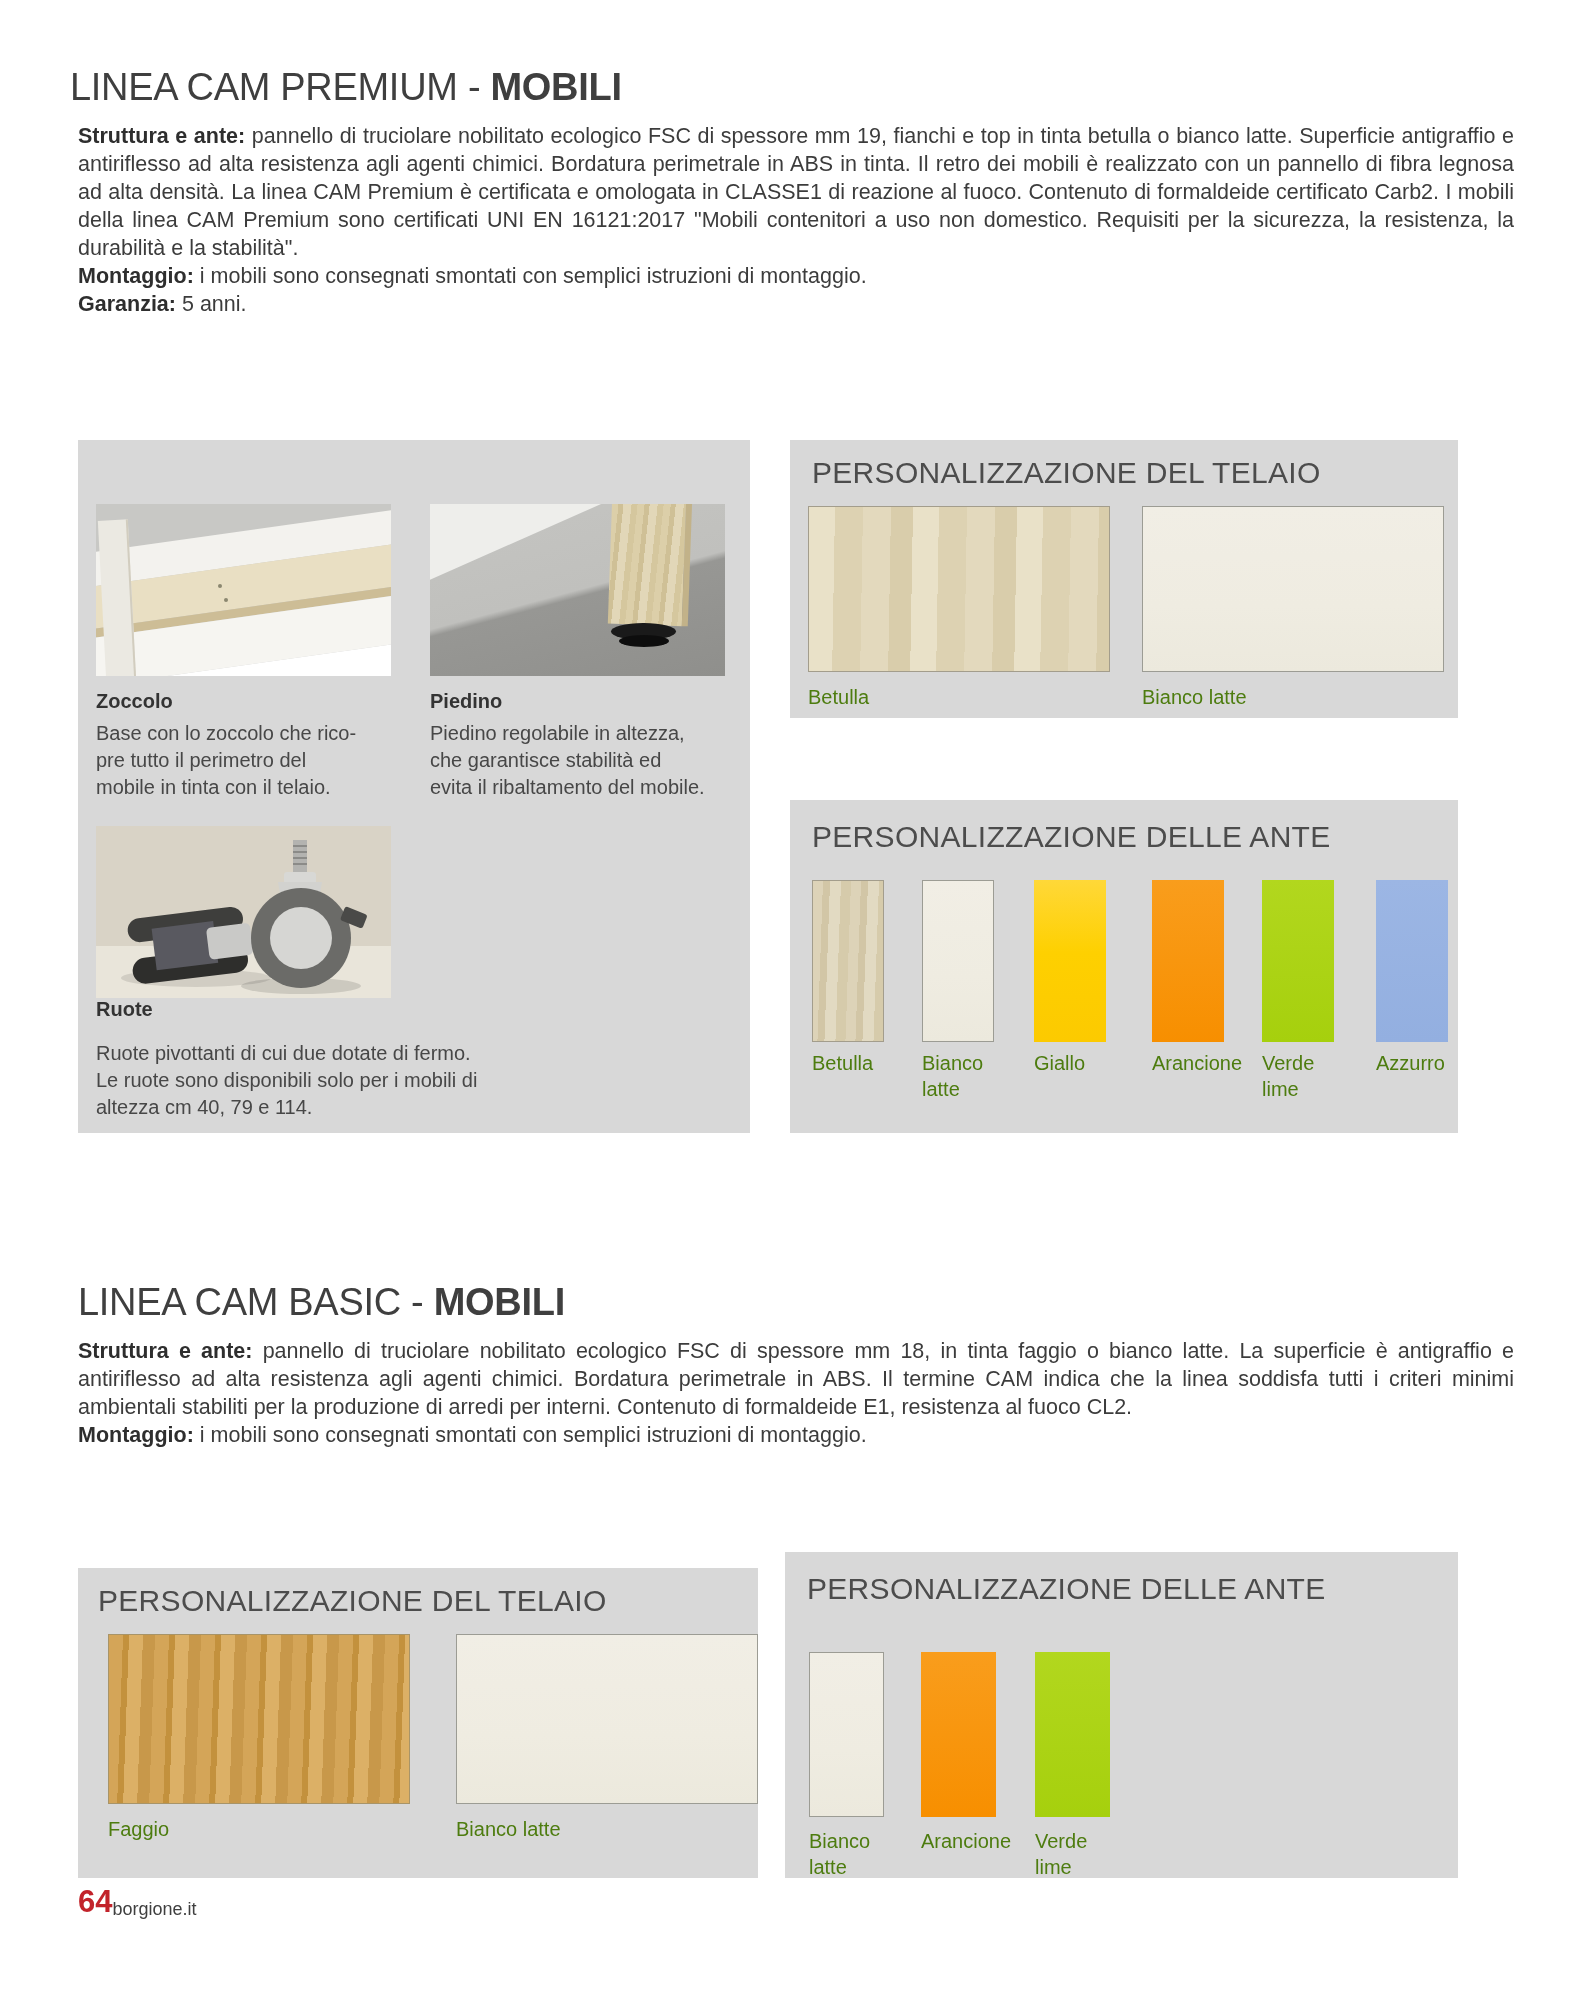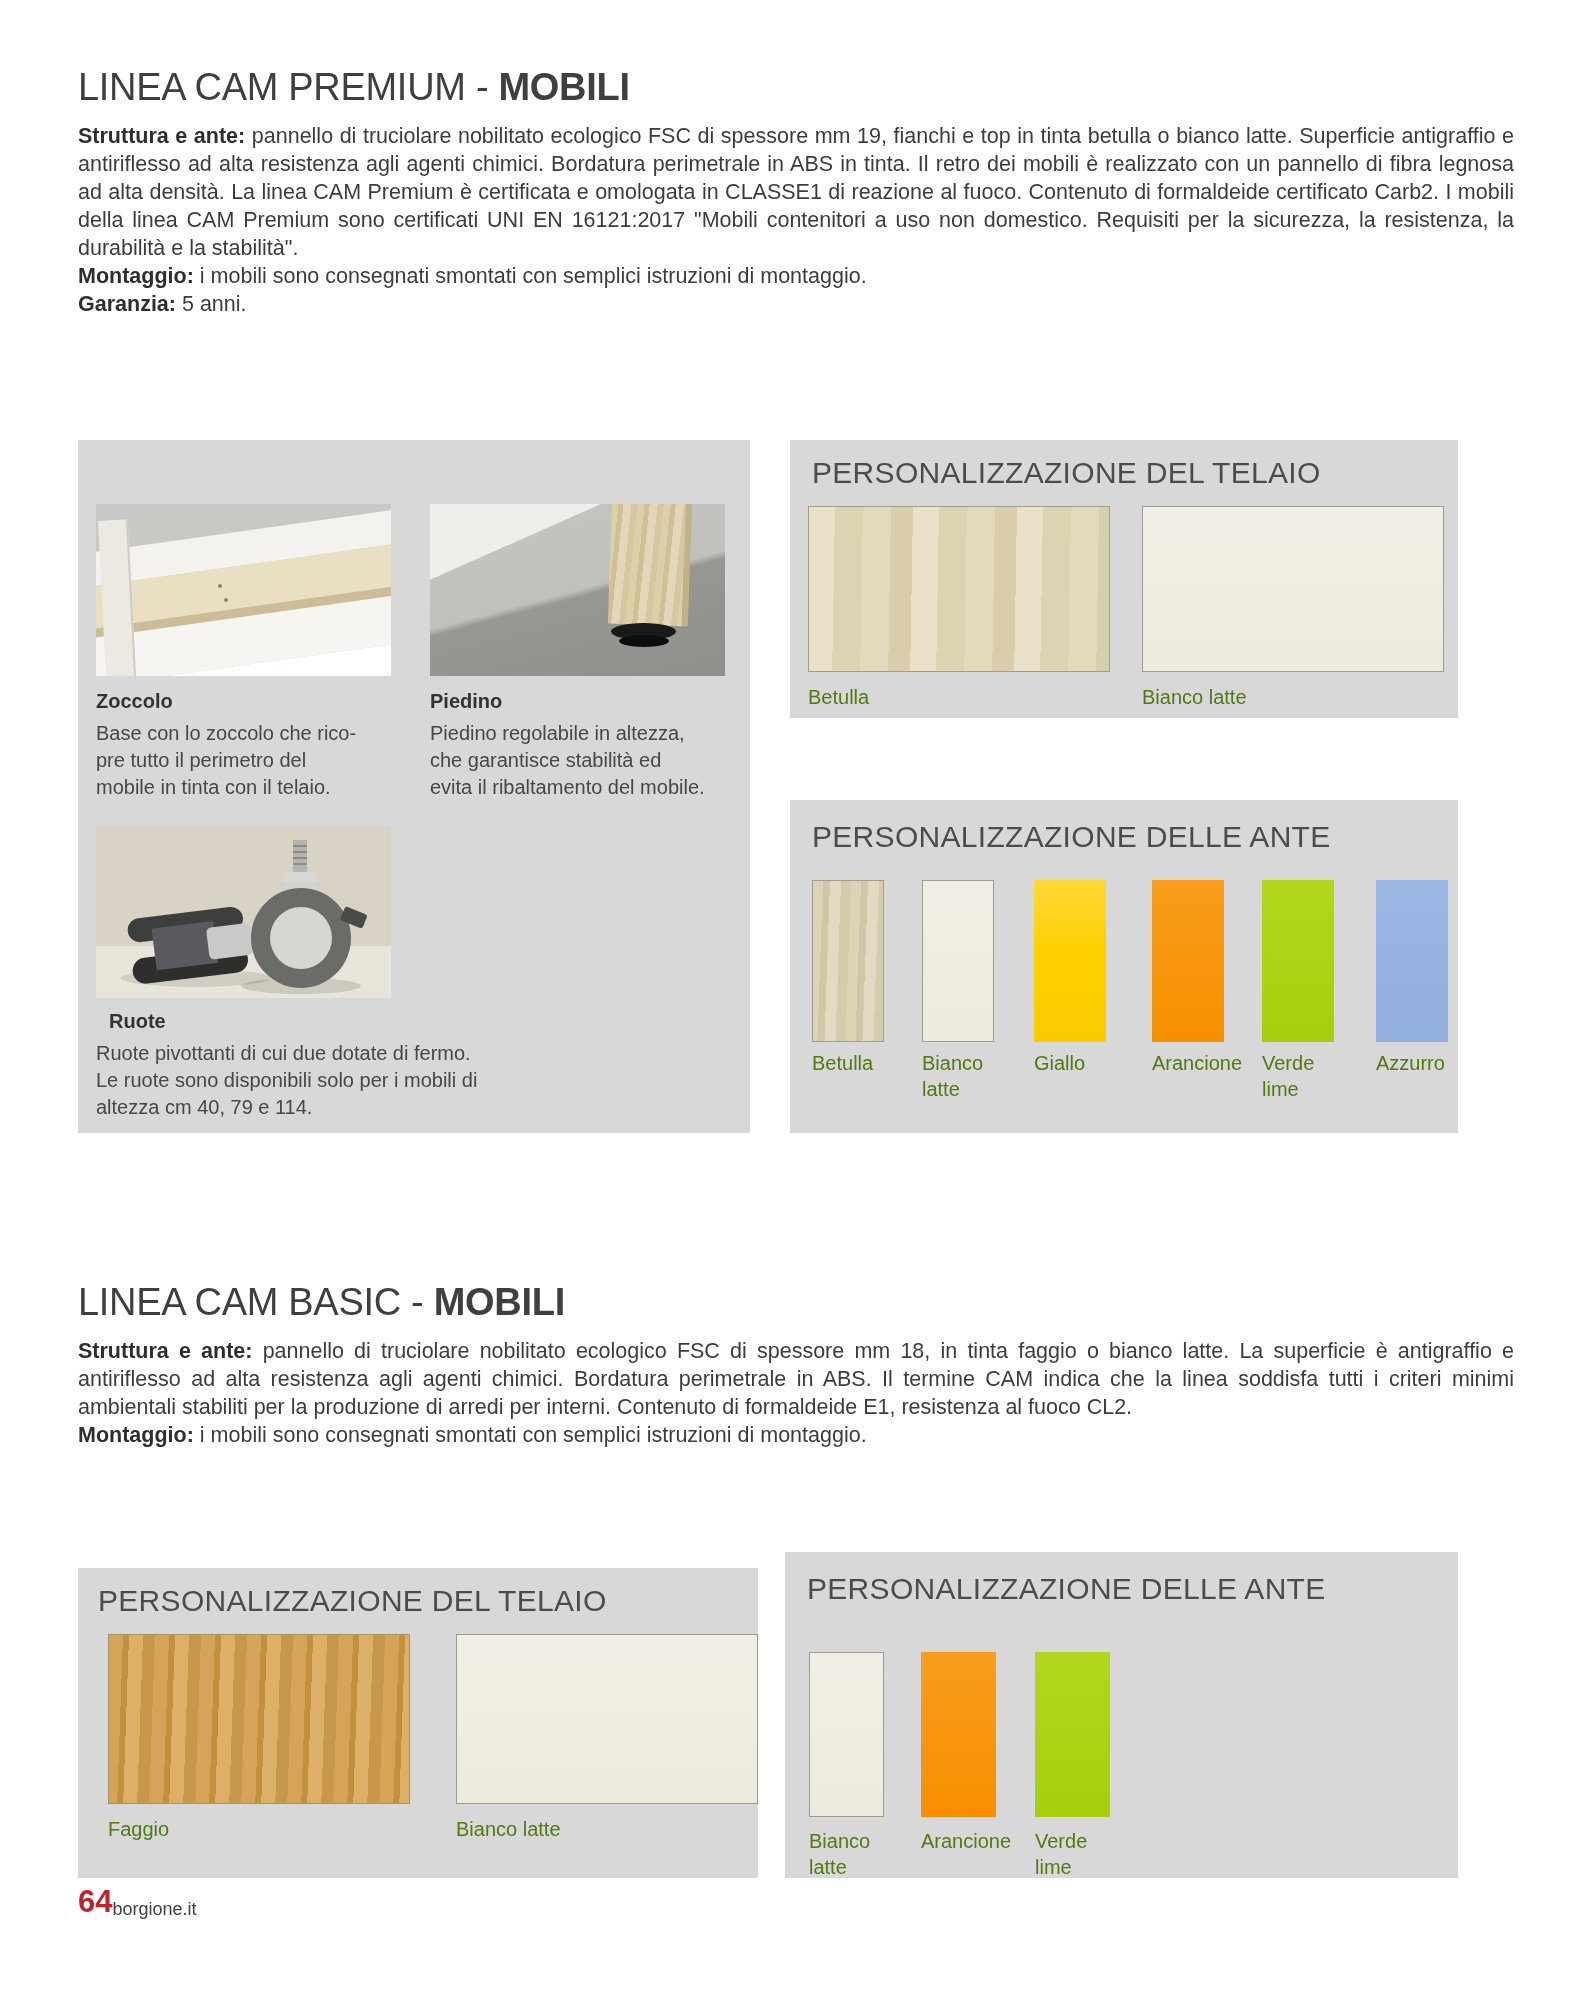--- a/index.html
+++ b/index.html
@@ -64,21 +64,21 @@
   
   .footer{position:absolute;left:78px;top:1884px;display:flex;align-items:flex-end;}
   .page-num{font-size:31px;font-weight:700;color:#c2232a;}
   .site{font-size:18px;color:#3f3f3f;}
 </style>
 </head>
 <body>
 
 <div class="page">
 
-  <div class="abs main-title" style="left:78px;top:66px;">
+  <div class="abs main-title" style="left:70px;top:66px;">
     <span class="t-reg">LINEA CAM PREMIUM - </span><span class="t-bold">MOBILI</span>
   </div>
 
   <div class="abs copy" style="left:78px;top:122px;">
     <p class="just"><b>Struttura e ante:</b><span> pannello di truciolare nobilitato ecologico FSC di spessore mm 19, fianchi e top in tinta betulla o bianco latte. Superficie antigraffio e antiriflesso ad alta resistenza agli agenti chimici. Bordatura perimetrale in ABS in tinta. Il retro dei mobili è realizzato con un pannello di fibra legnosa ad alta densità. La linea CAM Premium è certificata e omologata in CLASSE1 di reazione al fuoco. Contenuto di formaldeide certificato Carb2. I mobili della linea CAM Premium sono certificati UNI EN 16121:2017 "Mobili contenitori a uso non domestico. Requisiti per la sicurezza, la resistenza, la durabilità e la stabilità".</span></p>
     <p><b>Montaggio:</b><span> i mobili sono consegnati smontati con semplici istruzioni di montaggio.</span></p>
     <p><b>Garanzia:</b><span> 5 anni.</span></p>
   </div>
 
   <div class="box" style="left:78px;top:440px;width:672px;height:693px;">
@@ -136,21 +136,21 @@
           <line x1="197" y1="38" x2="211" y2="38" stroke="#8b8b88" stroke-width="2"></line>
           <rect x="188" y="46" width="32" height="12" rx="3" fill="#d8d8d5"></rect>
           <path d="M182,56 h44 l-7,42 h-30 z" fill="#d2d2cf"></path>
           <circle cx="205" cy="112" r="50" fill="#6b6b68"></circle>
           <circle cx="205" cy="112" r="31" fill="#d6d6d3"></circle>
           <rect x="246" y="84" width="24" height="15" rx="3" fill="#4a4a48" transform="rotate(22 258 91)"></rect>
         </g>
       </svg>
     </div>
 
-    <div class="item-title" style="left:18px;top:570px;margin-left:13px;">Ruote</div>
+    <div class="item-title" style="left:18px;top:558px;">Ruote</div>
     <div class="item-desc" style="left:18px;top:600px;width:630px;">Ruote pivottanti di cui due dotate di fermo.
 Le ruote sono disponibili solo per i mobili di
 altezza cm 40, 79 e 114.</div>
   </div>
 
   <div class="box" style="left:790px;top:440px;width:668px;height:278px;">
     <div class="box-h" style="left:22px;top:16px;">PERSONALIZZAZIONE DEL TELAIO</div>
     <div class="swatch f-betulla" style="left:18px;top:66px;width:302px;height:166px;"></div>
     <div class="sw-label" style="left:18px;top:244px;">Betulla</div>
     <div class="swatch f-biancolatte" style="left:352px;top:66px;width:302px;height:166px;"></div>

